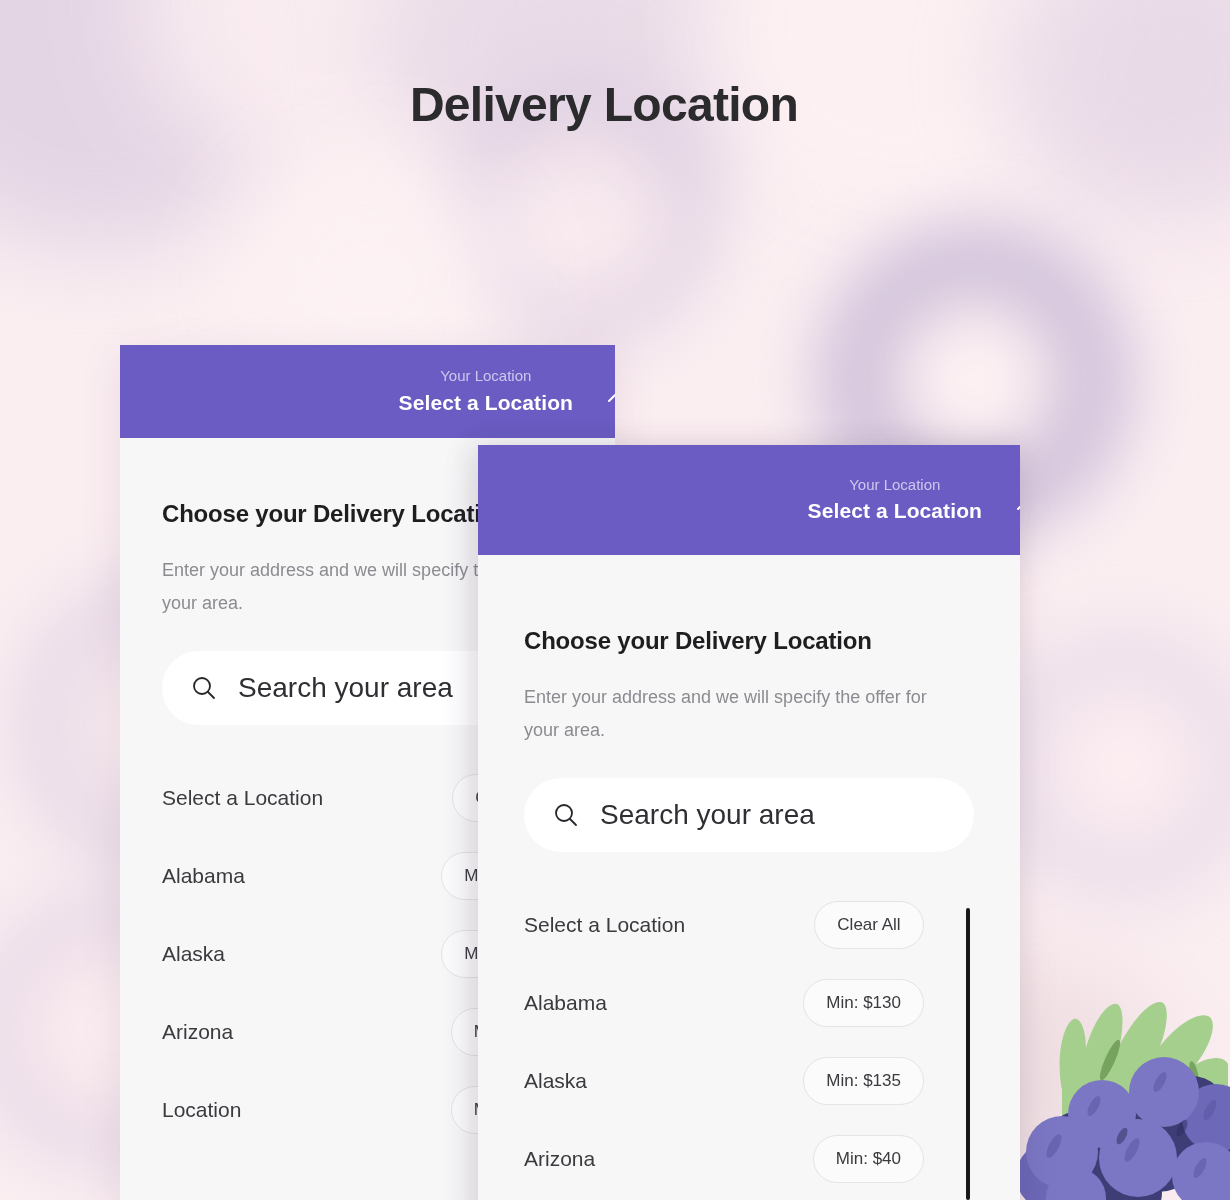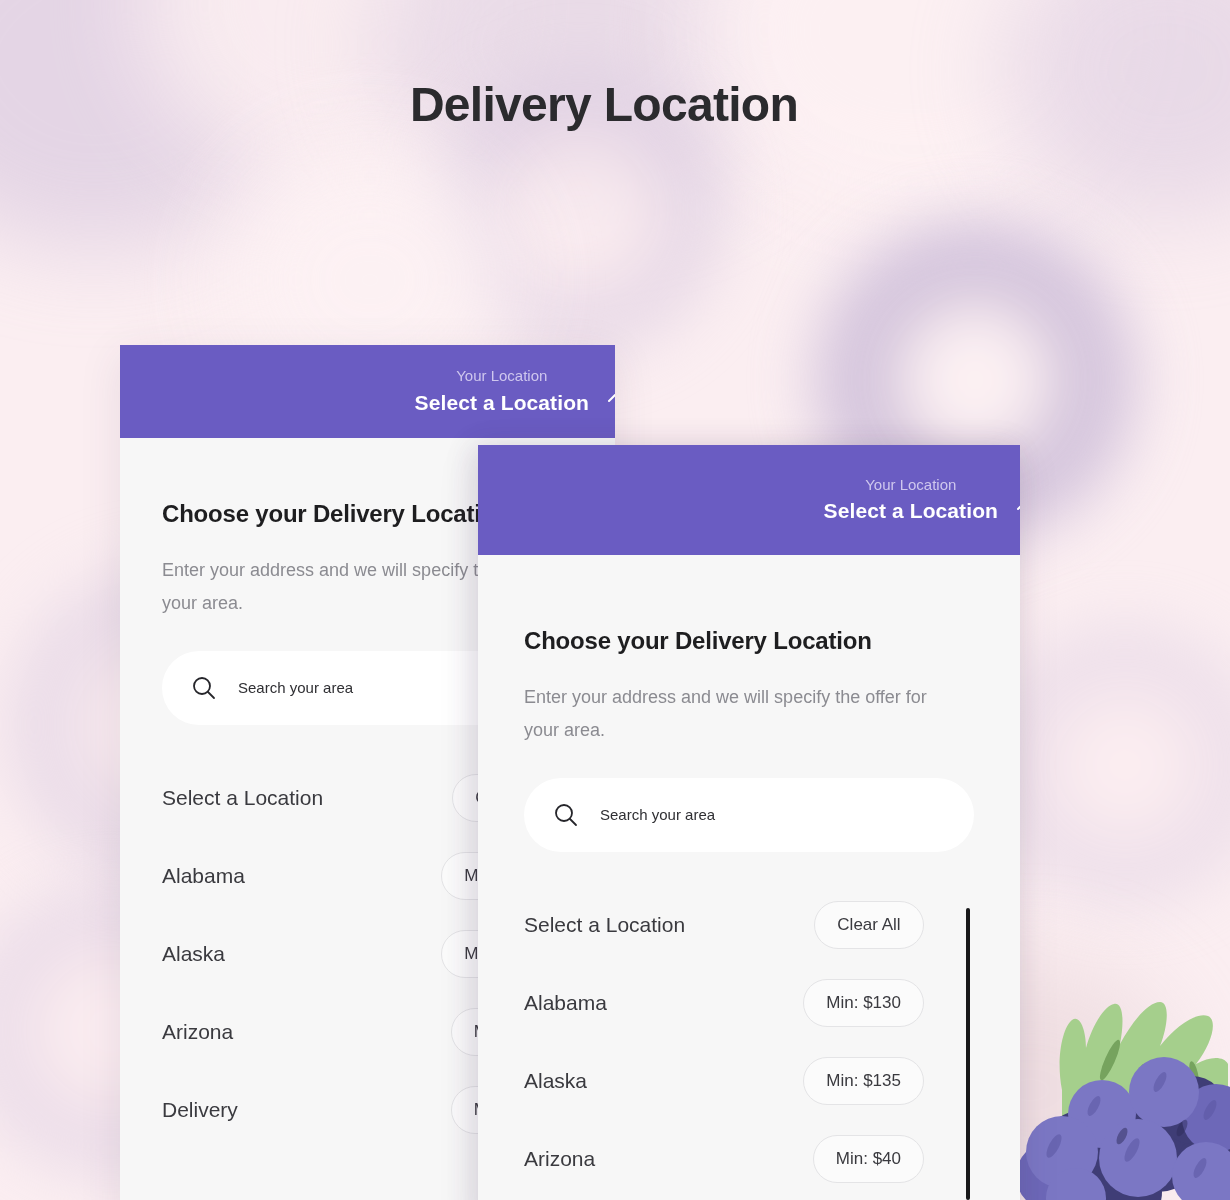--- a/index.html
+++ b/index.html
@@ -95,21 +95,21 @@
     flex-direction: column;
     align-items: flex-end;
     justify-content: center;
   }
   #card-back .card-header  { height: 93px;  padding: 0 0 0 0; }
   #card-front .card-header { height: 110px; }
 
   .hdr-inner {
     display: flex;
     align-items: center;
-    gap: 16px;
+    gap: 32px;
     padding-right: 0;
   }
   .hdr-text { text-align: center; }
 
   .hdr-eyebrow {
     font-size: 15px;
     color: #cfc7ee;
     line-height: 1.5;
     font-weight: 400;
   }
@@ -171,21 +171,21 @@
   #card-front .search-box { width: 450px; }
 
   .search-icon { width: 28px; height: 28px; flex: 0 0 28px; }
   .search-icon svg { display: block; }
 
   .search-field {
     border: none;
     outline: none;
     background: transparent;
     font-family: "Liberation Sans", sans-serif;
-    font-size: 15px;
+    font-size: 28px;
     color: #2f2f33;
     width: 100%;
   }
   .search-field::placeholder { color: #2f2f33; opacity: 1; }
 
   
   .loc-list { margin-top: 34px; }
 
   .loc-row {
     display: flex;
@@ -313,21 +313,21 @@
         </div>
         <div class="loc-row">
           <div class="loc-name">Alaska</div>
           <div class="loc-pill">Min: $135</div>
         </div>
         <div class="loc-row">
           <div class="loc-name">Arizona</div>
           <div class="loc-pill">Min: $40</div>
         </div>
         <div class="loc-row">
-          <div class="loc-name">Delivery</div>
+          <div class="loc-name">Location</div>
           <div class="loc-pill">Min: $95</div>
         </div>
       </div>
   </div>
 </div>
 
 <div class="card" id="card-front">
 
   <div class="card-header">
     <div class="hdr-inner">

